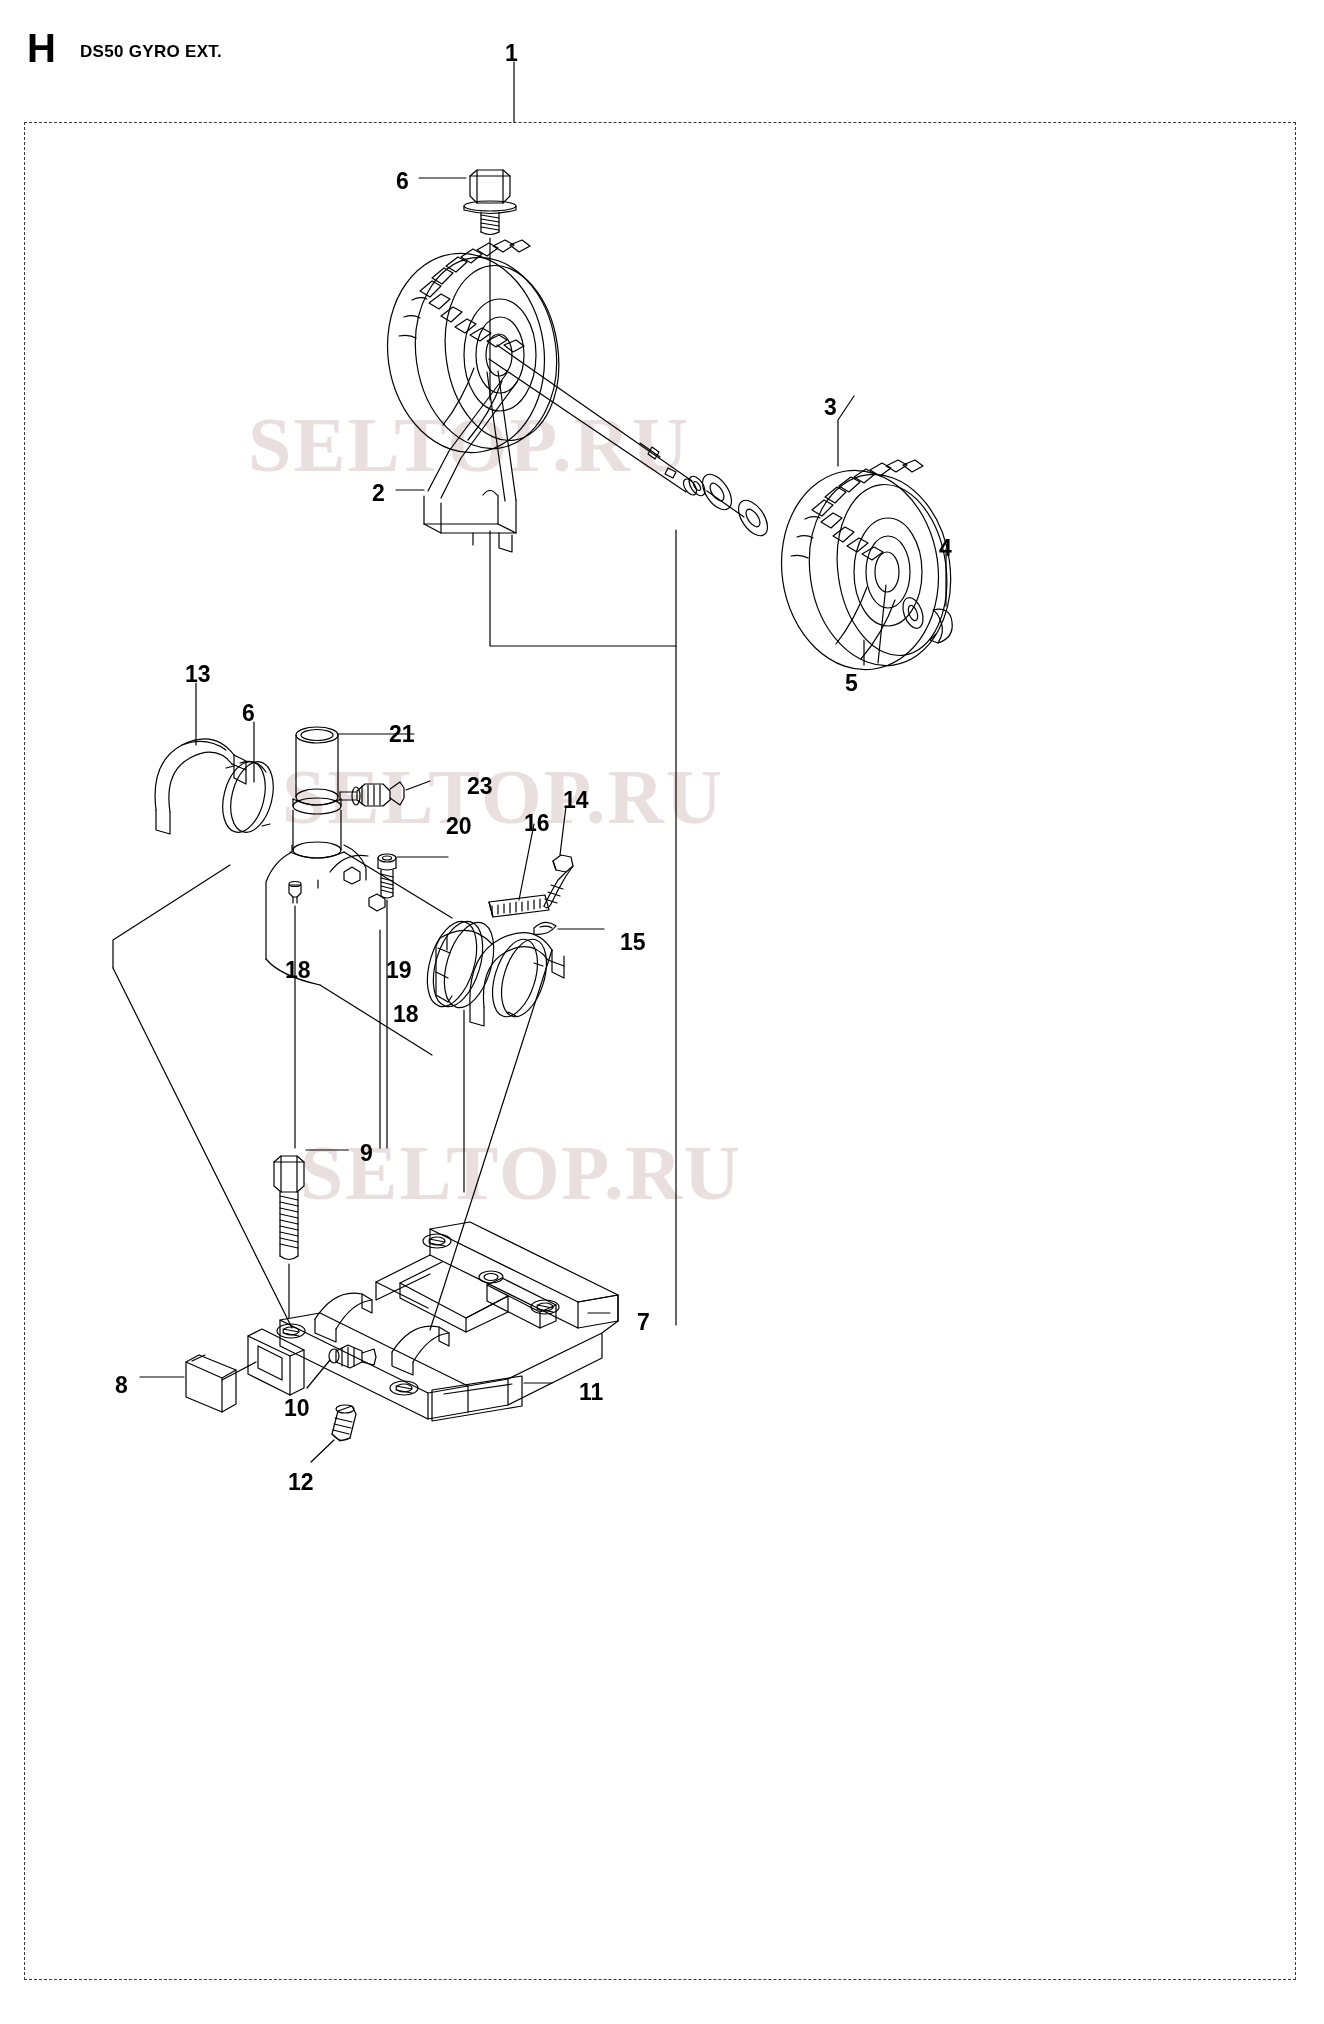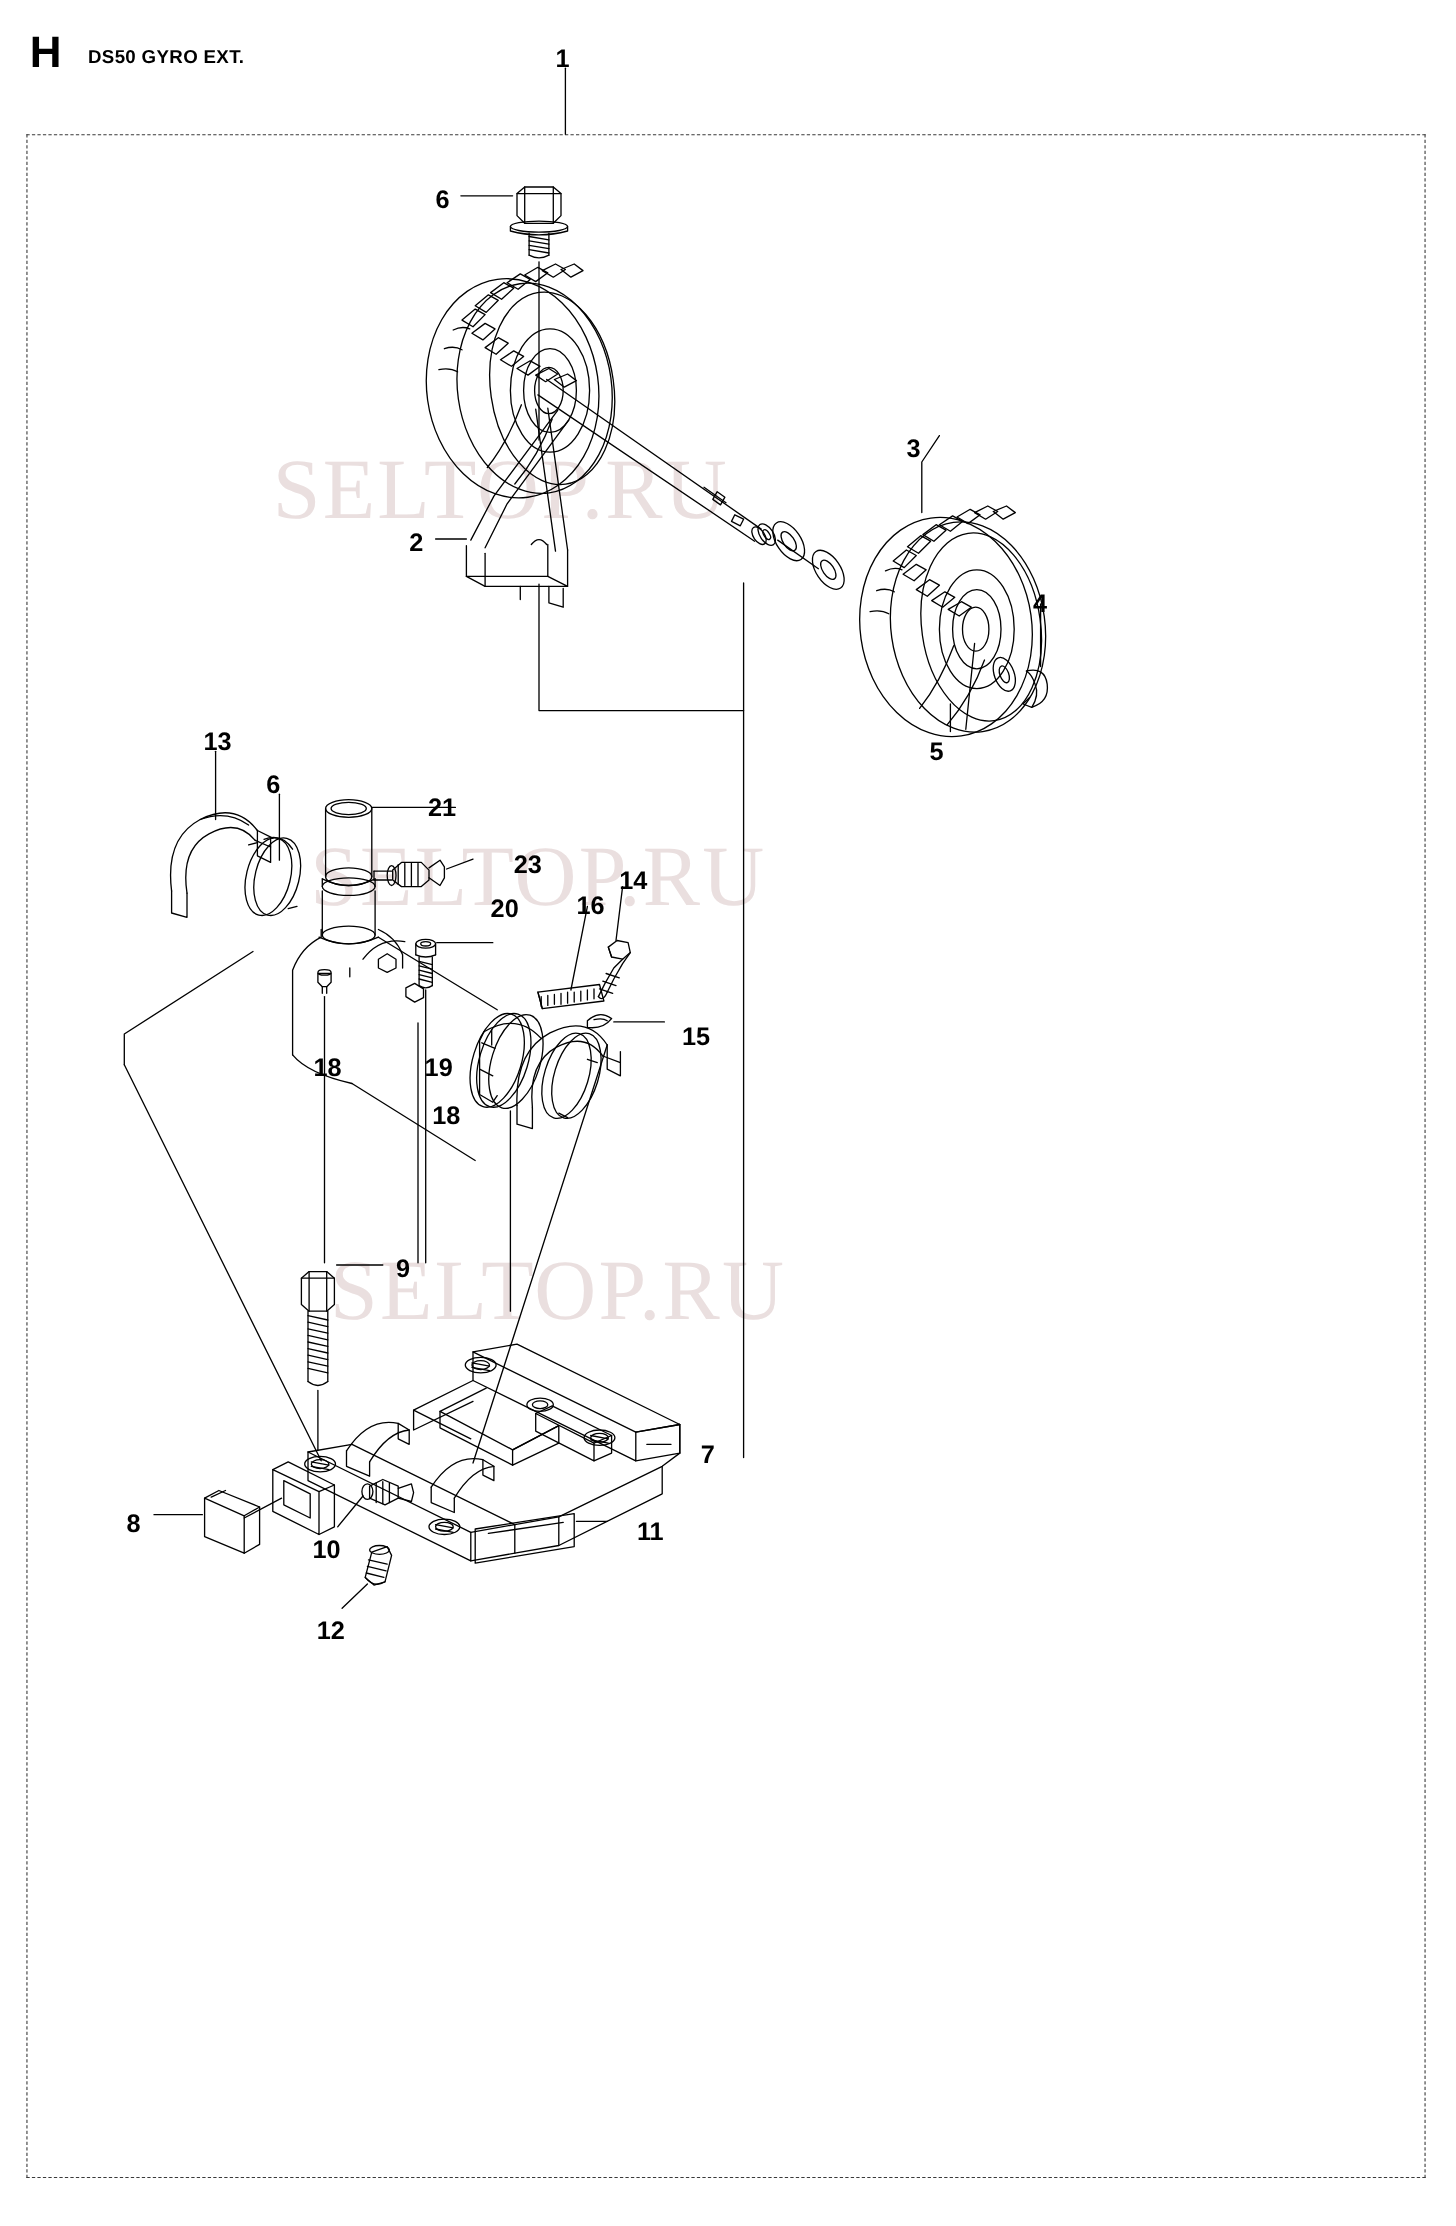--- a/index.html
+++ b/index.html
@@ -10,21 +10,21 @@
   .sec-letter{position:absolute;left:27px;top:28px;font-size:40px;font-weight:700;color:#000;line-height:1;}
   .sec-title{position:absolute;left:80px;top:30px;font-size:17px;font-weight:700;letter-spacing:.3px;color:#000;margin-top:12px;}
 
   
   .frame{position:absolute;left:24px;top:122px;width:1272px;height:1858px;border:1.4px dashed #3a3a3a;box-sizing:border-box;}
 
   
   .lbl{position:absolute;font-size:23px;font-weight:700;color:#000;line-height:1;white-space:nowrap;}
 
   
-  .wm{position:absolute;font-family:"Liberation Serif",serif;font-weight:400;color:#eadfdf;
+  .wm{position:absolute;font-family:"Liberation Serif",serif;font-weight:700;color:#eadfdf;
       letter-spacing:2px;user-select:none;white-space:nowrap;}
   .wm1{left:248px;top:400px;font-size:78px;}
   .wm2{left:282px;top:752px;font-size:78px;}
   .wm3{left:300px;top:1128px;font-size:78px;}
 
   
   .art{position:absolute;left:0;top:0;width:1324px;height:2024px;}
   .art svg{display:block;}
 </style>
 </head>

